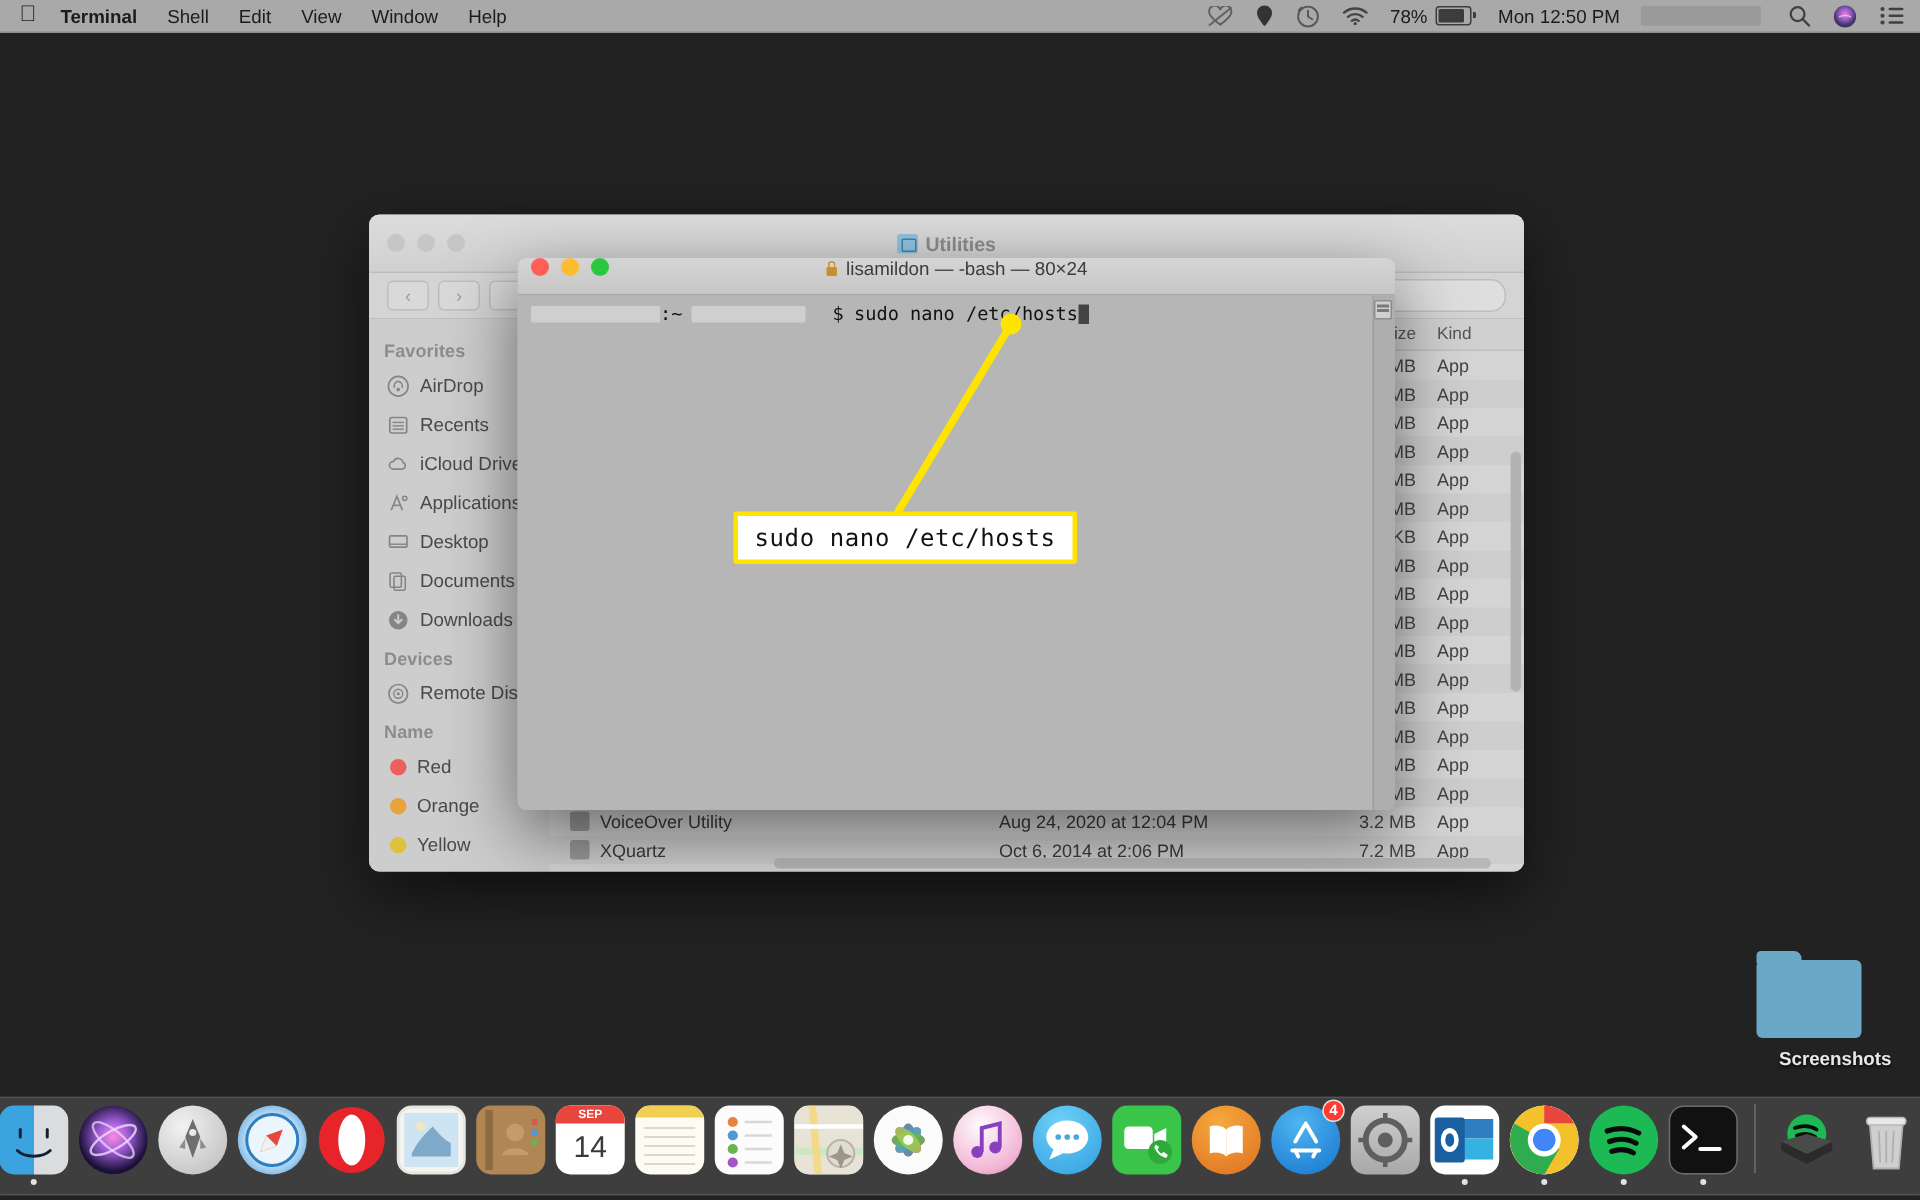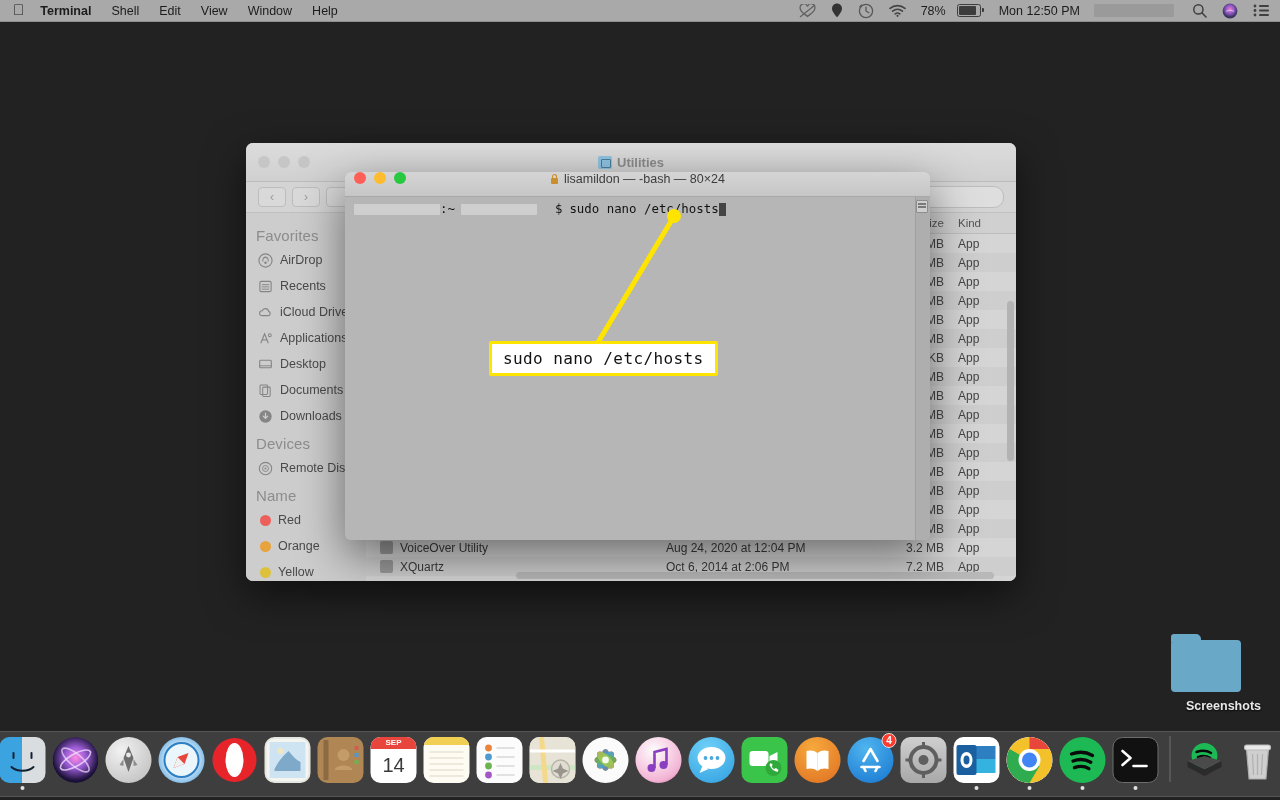--- a/index.html
+++ b/index.html
@@ -18,21 +18,21 @@
     font-size:12.5px;color:#1c1c1c;
     border-bottom:1px solid #8e8e8e;
     box-sizing:border-box;
     z-index:60;
   }
   .apple-logo{margin-left:13px;margin-right:16px;font-size:15px;line-height:1;margin-top:-2px;}
   .menu-item{margin-right:20px;white-space:nowrap;}
   .menu-item.bold{font-weight:bold;}
   .menubar-right{margin-left:auto;display:flex;align-items:center;height:100%;padding-right:10px;}
   .mb-icon{margin-right:15px;display:flex;align-items:center;opacity:.85;}
-  .batt-pct{font-size:12.5px;margin-right:11px;}
+  .batt-pct{font-size:12.5px;margin-right:5px;}
   .batt-shell{width:22px;height:11px;border:1.4px solid #2a2a2a;border-radius:2.5px;position:relative;margin-right:3px;}
   .batt-shell:after{content:"";position:absolute;right:-4px;top:3px;width:2px;height:4px;background:#2a2a2a;border-radius:0 1px 1px 0;}
   .batt-fill{position:absolute;left:1px;top:1px;bottom:1px;width:78%;background:#2a2a2a;border-radius:1px;}
   .clock{font-size:12.5px;margin-right:14px;white-space:nowrap;}
   .blurbar{width:80px;height:13px;background:#9a9a9a;margin-right:18px;border-radius:1px;}
   
   .finder{
     position:absolute;left:246px;top:143px;width:770px;height:438px;
     background:#d8d8d8;border-radius:7px;overflow:hidden;
     box-shadow:0 14px 40px rgba(0,0,0,.55);
@@ -56,21 +56,21 @@
     height:30px;background:#d4d4d4;border-bottom:1px solid #c0c0c0;
     display:flex;align-items:center;padding:0 12px;gap:6px;
   }
   .tb-btn{height:20px;border:1px solid #bdbdbd;border-radius:4px;background:#d9d9d9;display:flex;align-items:center;justify-content:center;color:#9a9a9a;font-size:12px;box-sizing:border-box;}
   .tb-nav{width:28px;}
   .tb-wide{width:40px;}
   .tb-spacer{flex:1;}
   .tb-search{width:150px;height:20px;border:1px solid #bdbdbd;border-radius:10px;background:#dedede;}
   .finder-body{display:flex;height:370px;}
   .sidebar{width:120px;background:#cdcdcd;padding-top:8px;box-sizing:border-box;flex-shrink:0;}
-  .sb-head{font-size:15px;color:#8c8c8c;font-weight:normal;padding:6px 0 3px 10px;letter-spacing:.1px;}
+  .sb-head{font-size:12px;color:#8c8c8c;font-weight:bold;padding:6px 0 3px 10px;letter-spacing:.1px;}
   .sb-item{display:flex;align-items:center;height:26px;padding-left:12px;font-size:12.5px;color:#4a4a4a;gap:7px;white-space:nowrap;overflow:hidden;}
   .sb-ic{width:15px;height:15px;flex-shrink:0;opacity:.62;display:block;}
   .tagdot{width:11px;height:11px;border-radius:50%;flex-shrink:0;margin-left:2px;}
   .filelist{flex:1;background:#d5d5d5;position:relative;overflow:hidden;}
   .fl-head{height:20px;background:#d0d0d0;border-bottom:1px solid #bebebe;display:flex;align-items:center;font-size:11.5px;color:#555;}
   .col-name{width:300px;padding-left:14px;box-sizing:border-box;}
   .col-date{width:210px;}
   .col-size{width:68px;text-align:right;}
   .col-kind{width:60px;padding-left:14px;box-sizing:border-box;}
   .fl-row{height:19px;display:flex;align-items:center;font-size:12px;color:#3a3a3a;}

